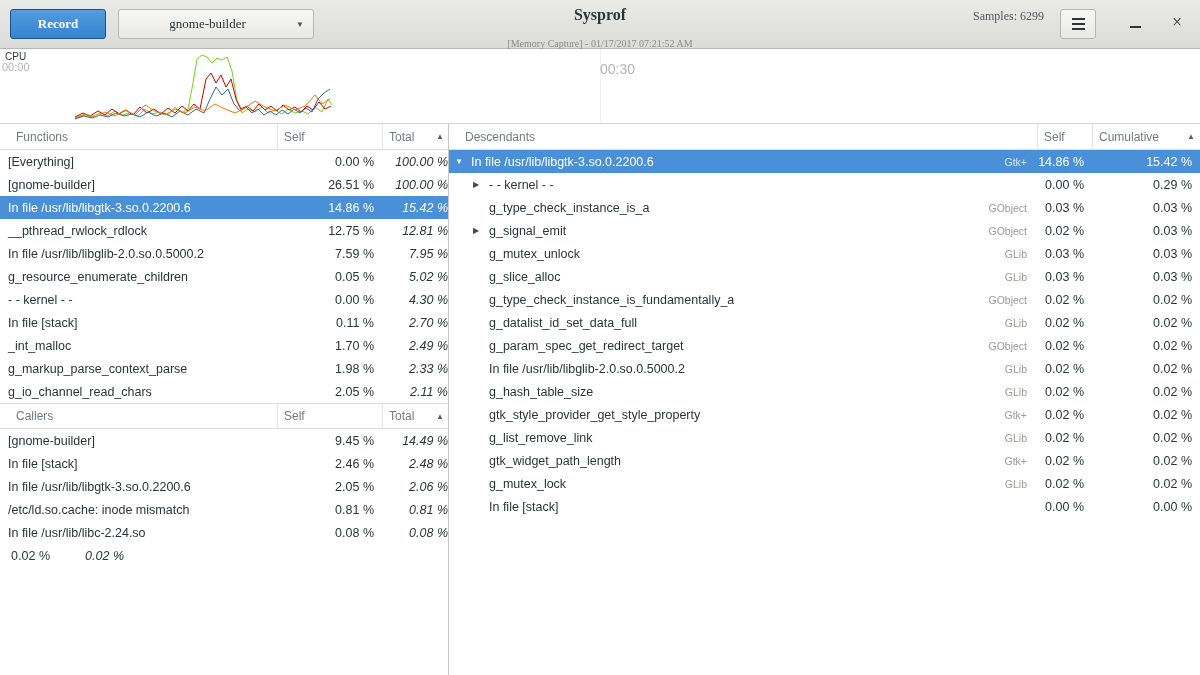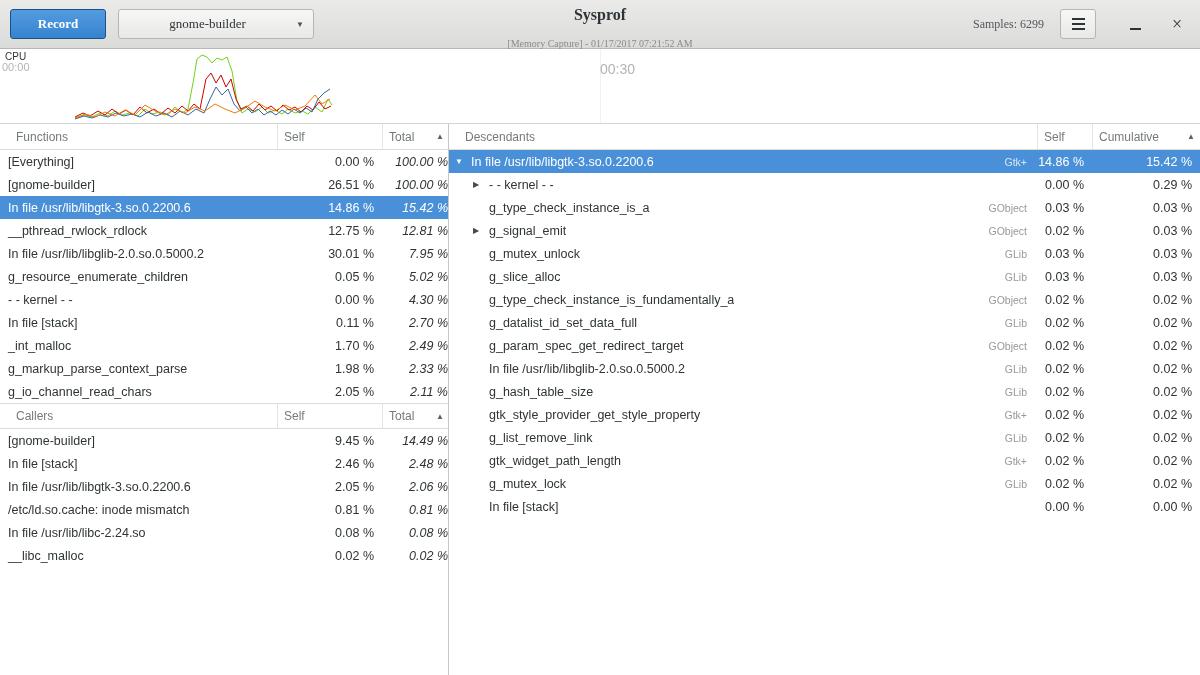--- a/index.html
+++ b/index.html
@@ -14,21 +14,21 @@
     background:linear-gradient(to bottom,#549be0,#3584ce); color:#fff; font-size:13px; font-weight:600;
     display:flex; align-items:center; justify-content:center; cursor:pointer; }
   .combo { margin-left:12px; width:196px; height:30px; border:1px solid #b6b6b3; border-radius:3px;
     background:linear-gradient(to bottom,#f7f7f6,#e8e8e7); display:flex; align-items:center;
     font-size:13px; cursor:pointer; }
   .combo .clabel { flex:1; text-align:center; }
   .combo .carrow { font-size:8px; color:#50504e; padding-right:9px; }
   .title-box { position:absolute; left:0; right:0; top:6px; text-align:center; pointer-events:none; }
   .title { font-size:16px; font-weight:700; }
   .subtitle { font-size:10px; color:#8b8b89; margin-top:14px; }
-  .hb-right { margin-left:auto; display:flex; align-items:center; }
+  .hb-right { margin-left:auto; display:flex; align-items:flex-start; }
   .samples { font-size:12px; color:#53585b; margin-right:16px; }
   .btn-menu { width:36px; height:30px; border:1px solid #b6b6b3; border-radius:3px;
     background:linear-gradient(to bottom,#f7f7f6,#e8e8e7); display:flex; align-items:center;
     justify-content:center; cursor:pointer; margin-right:26px; }
   .hamburger { width:13px; height:2px; background:#2e3436; box-shadow:0 -5px 0 #2e3436,0 5px 0 #2e3436; }
   .winbtn { width:26px; height:26px; display:flex; align-items:center; justify-content:center; cursor:pointer; }
   .minbar { width:11px; height:2px; background:#2e3436; margin-top:10px; }
   .closex { font-size:18px; line-height:1; color:#2e3436; }
   .winbtn.min { margin-right:16px; }
 
@@ -147,21 +147,21 @@
             <span class="num self">14.86 %</span>
             <span class="num total">15.42 %</span>
           </div>
         <div class="row">
             <span class="name">__pthread_rwlock_rdlock</span>
             <span class="num self">12.75 %</span>
             <span class="num total">12.81 %</span>
           </div>
         <div class="row">
             <span class="name">In file /usr/lib/libglib-2.0.so.0.5000.2</span>
-            <span class="num self">30.01 %</span>
+            <span class="num self">7.59 %</span>
             <span class="num total">7.95 %</span>
           </div>
         <div class="row">
             <span class="name">g_resource_enumerate_children</span>
             <span class="num self">0.05 %</span>
             <span class="num total">5.02 %</span>
           </div>
         <div class="row">
             <span class="name">- - kernel - -</span>
             <span class="num self">0.00 %</span>
@@ -221,21 +221,20 @@
             <span class="name">/etc/ld.so.cache: inode mismatch</span>
             <span class="num self">0.81 %</span>
             <span class="num total">0.81 %</span>
           </div>
         <div class="row">
             <span class="name">In file /usr/lib/libc-2.24.so</span>
             <span class="num self">0.08 %</span>
             <span class="num total">0.08 %</span>
           </div>
         <div class="row">
-            <span class="name">__libc_malloc</span>
             <span class="num self">0.02 %</span>
             <span class="num total">0.02 %</span>
           </div>
       </div>
     </div>
 
     <div class="right">
       <div class="thead">
         <div class="hc hname">
             <span>Descendants</span>

